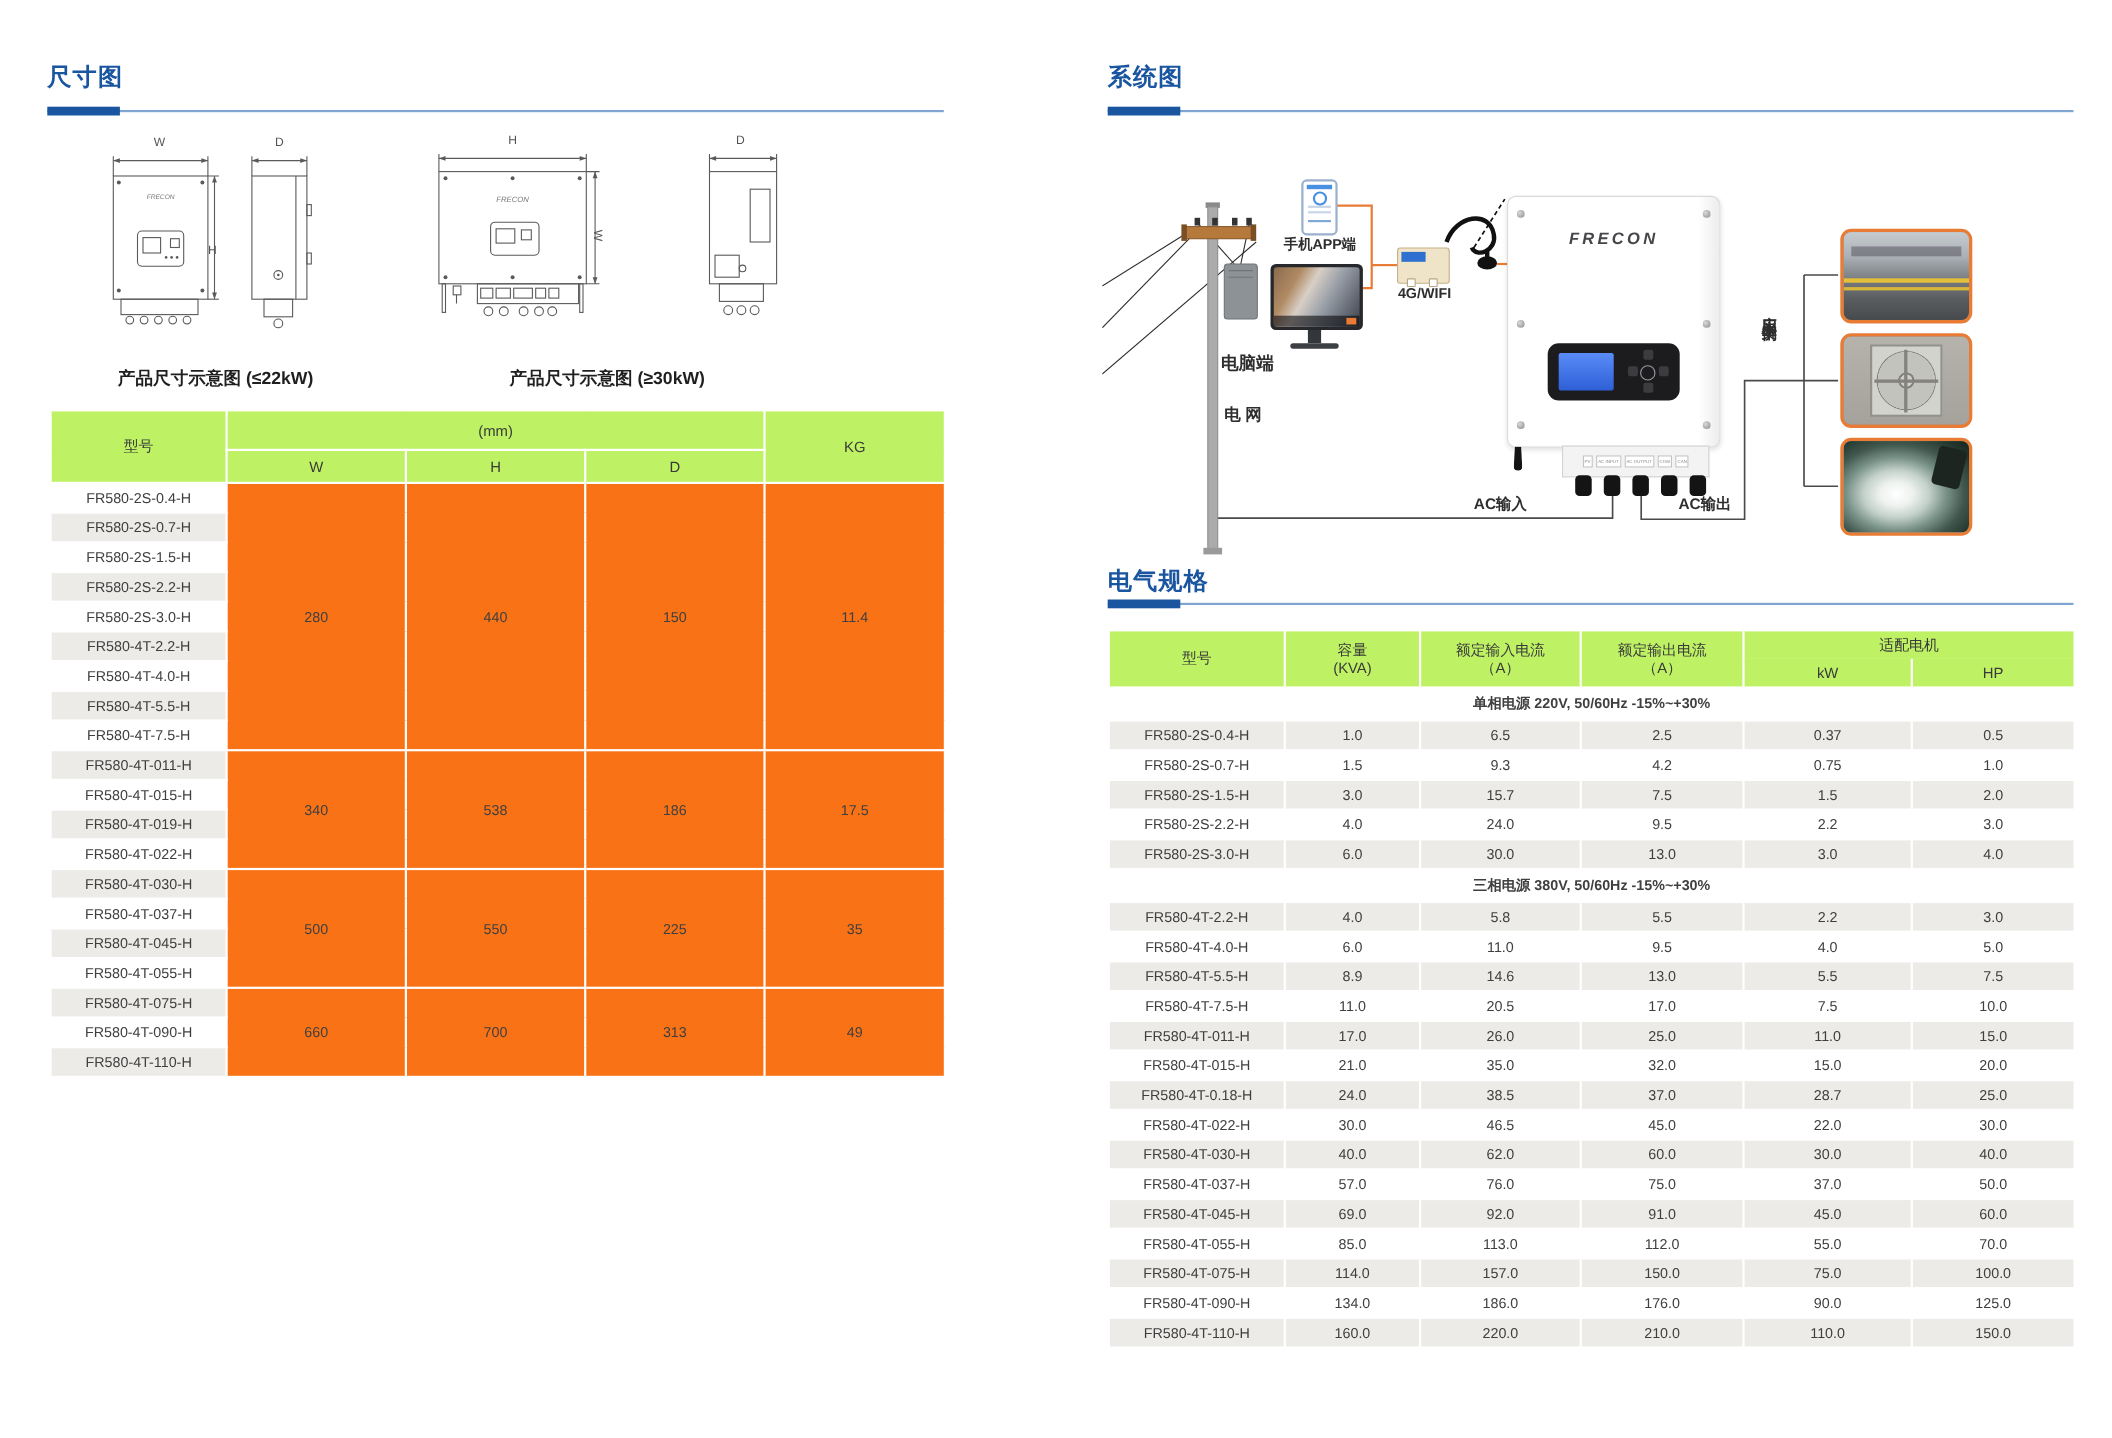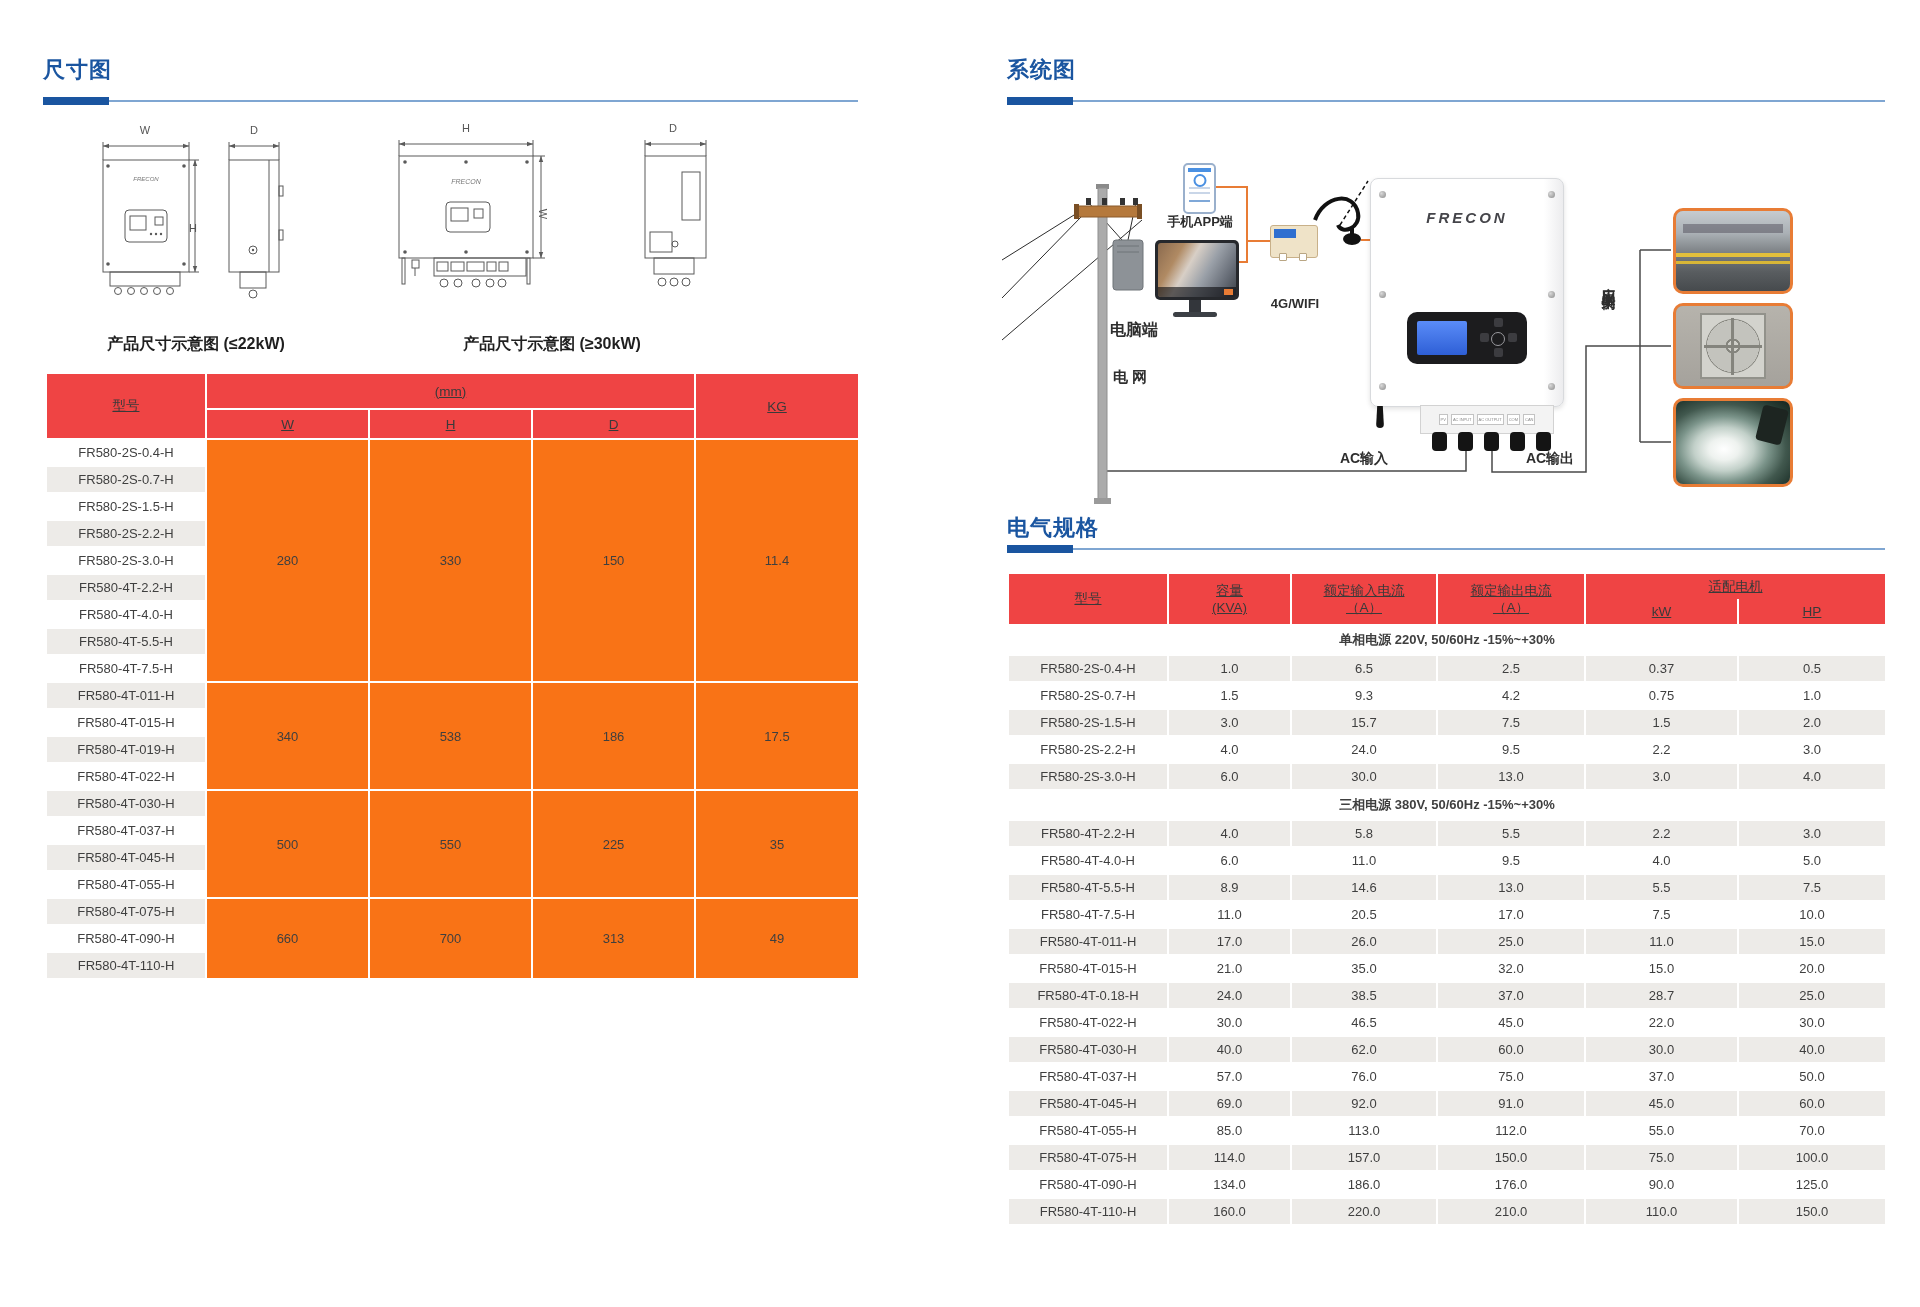--- a/index.html
+++ b/index.html
@@ -6,21 +6,21 @@
   body{width:1920px;height:1307px;position:relative;overflow:hidden;
        font-family:"Liberation Sans","DejaVu Sans",sans-serif;color:#3f3f3f;}
   .abs{position:absolute;}
   
   .sec-title{font-size:22px;font-weight:bold;color:#1a55a0;letter-spacing:1px;}
   .rule{height:2px;background:#7fa6d2;}
   .rule .thick{position:absolute;left:0;top:-3px;height:8px;width:66px;background:#1a55a0;display:block;}
   
   table{border-collapse:collapse;table-layout:fixed;font-size:13px;color:#3f3f3f;}
   th,td{border:2px solid #fff;text-align:center;vertical-align:middle;padding:0;font-weight:normal;}
-  th{background:#ef4444;font-size:13.5px;color:#3a3a3a;text-decoration:underline;}
+  th{background:#bef264;font-size:13.5px;color:#3a3a3a;}
   td.val{background:#f97316;}
   td.model{background:#fff;}
   tr.shade td.model{background:#edebe8;}
   .spec-table tbody tr td{background:#fff;}
   .spec-table tbody tr.shade td{background:#edebe8;}
   .spec-table tbody tr{height:27px;}
   .spec-table td.band-cell{background:#fff !important;font-weight:bold;font-size:13px;height:28px;}
   .spec-table th div{line-height:17px;}
   th.motor{border-bottom:none;}
   th.subunit{border-top:none;font-weight:normal;}
@@ -218,21 +218,21 @@
     <tr style="height:30px;">
       <th>W</th>
       <th>H</th>
       <th>D</th>
     </tr>
   </thead>
   <tbody>
       <tr>
         <td class="model">FR580-2S-0.4-H</td>
         <td class="val" rowspan="9">280</td>
-        <td class="val" rowspan="9">330</td>
+        <td class="val" rowspan="9">440</td>
         <td class="val" rowspan="9">150</td>
         <td class="val" rowspan="9">11.4</td>
       </tr>
       <tr class="shade">
         <td class="model">FR580-2S-0.7-H</td>
       </tr>
       <tr>
         <td class="model">FR580-2S-1.5-H</td>
       </tr>
       <tr class="shade">
@@ -363,21 +363,21 @@
 </div>
 <div class="abs stand" style="left:1189px;top:300px;width:12px;height:12px;"></div>
 <div class="abs standbase" style="left:1173px;top:312px;width:44px;height:5px;"></div>
 <div class="abs diagram-label" style="left:1092px;top:320px;width:84px;font-size:16px;">电脑端</div>
 
 <div class="abs gbox" style="left:1270px;top:225px;width:46px;height:31px;">
   <div class="chip"></div>
   <div class="nb" style="left:8px;"></div>
   <div class="nb" style="left:28px;"></div>
 </div>
-<div class="abs diagram-label" style="left:1262px;top:259px;width:66px;font-size:13px;margin-top:37px;">4G/WIFI</div>
+<div class="abs diagram-label" style="left:1262px;top:259px;width:66px;font-size:13px;">4G/WIFI</div>
 
 <svg class="abs" style="left:1300px;top:175px;" width="70" height="75" viewBox="0 0 70 75">
   <line x1="40" y1="50" x2="68" y2="6" stroke="#111" stroke-width="1.5" stroke-dasharray="4,3"></line>
   <path d="M15,45 C 24,20 54,16 58,38 C 61,53 42,60 38,50" stroke="#111" stroke-width="4" fill="none"></path>
   <rect x="50" y="52" width="4" height="8" fill="#111"></rect>
   <ellipse cx="52" cy="64" rx="9" ry="6" fill="#111"></ellipse>
 </svg>
 
 <div class="abs inverter" style="left:1370px;top:178px;width:192px;height:227px;">
   <div class="inv-logo">FRECON</div>

